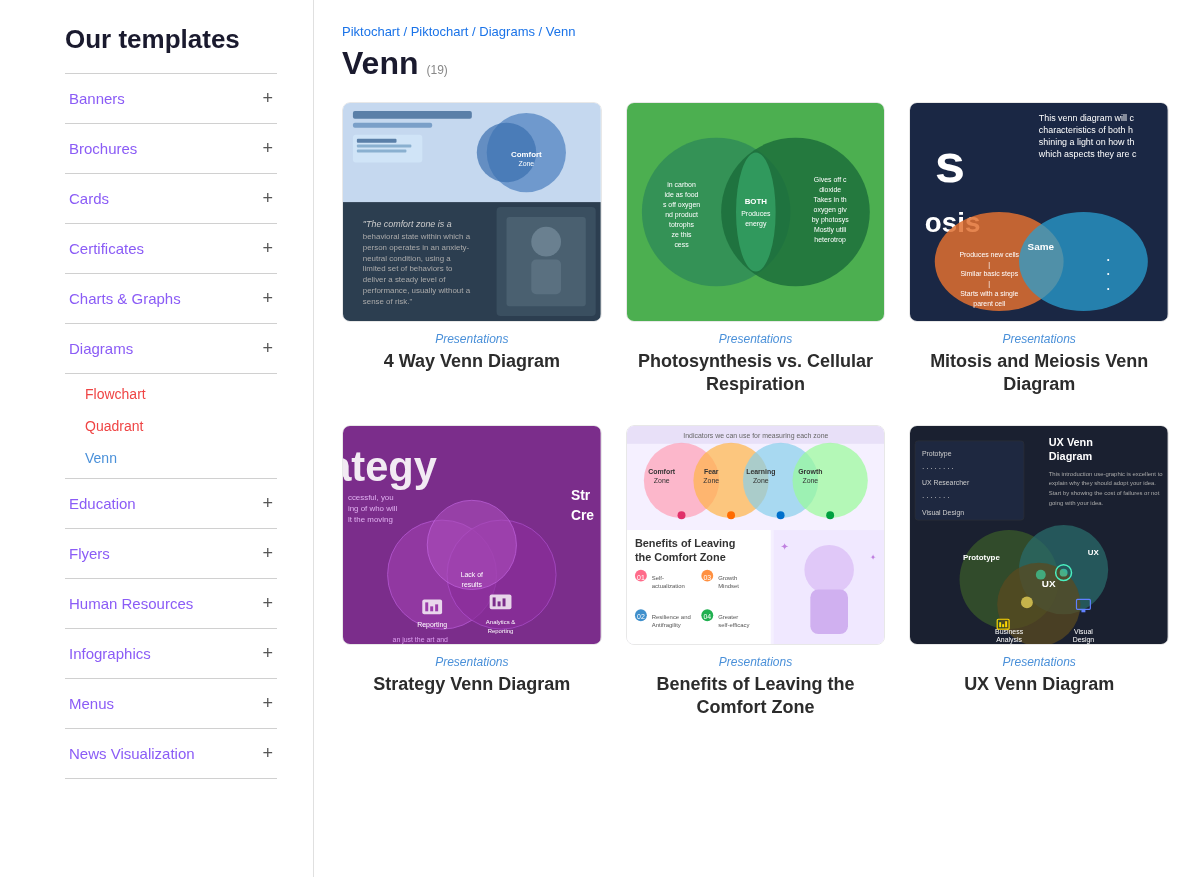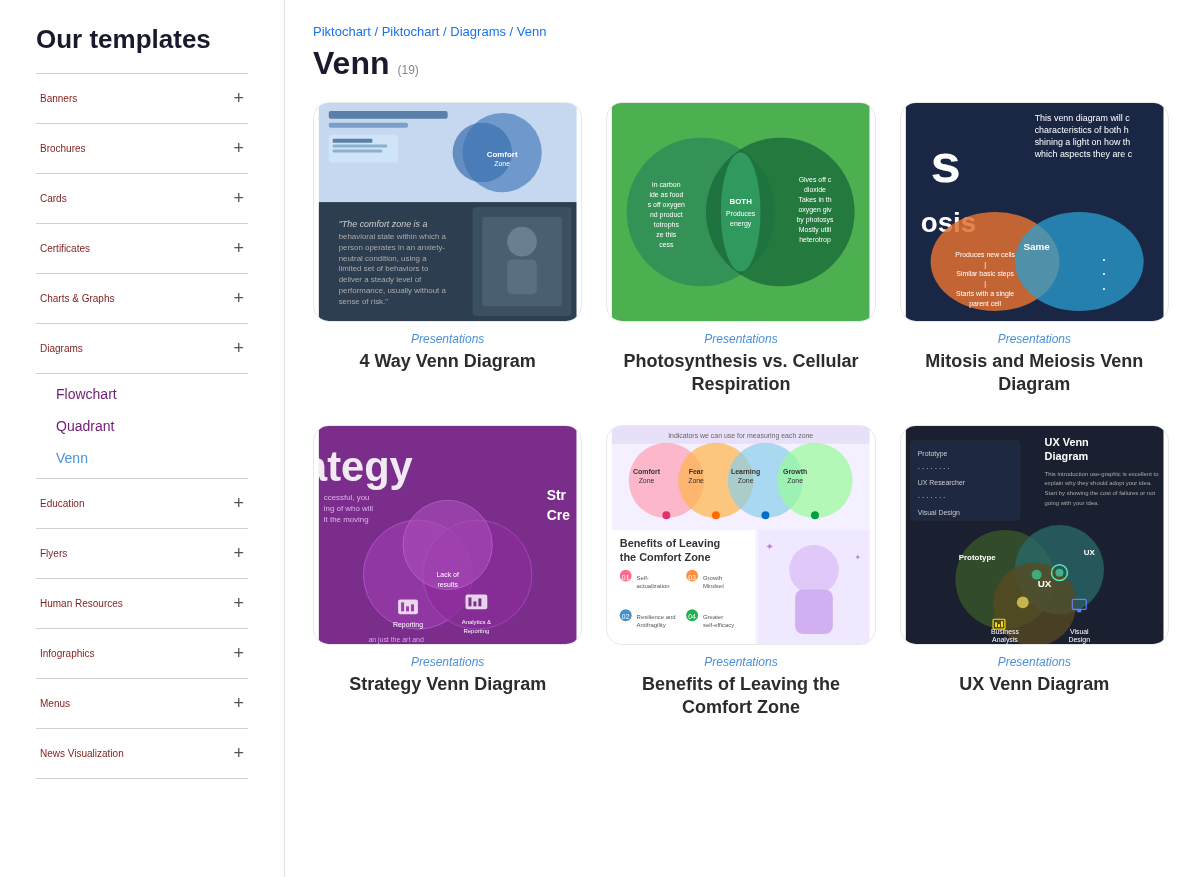--- a/index.html
+++ b/index.html
@@ -5,43 +5,44 @@
     * { box-sizing: border-box; margin: 0; padding: 0; }
     body { font-family: -apple-system, BlinkMacSystemFont, 'Segoe UI', sans-serif; background: #fff; color: #333; display: flex; min-height: 877px; }
 
     
     #sidebar {
       width: 285px;
       min-width: 285px;
       padding: 24px 36px;
       border-right: 1px solid #e0e0e0;
       overflow-y: auto;
+      margin-left: 29px;
     }
     #sidebar h2 {
       font-size: 26px;
       font-weight: 700;
       color: #1a1a2e;
       margin-bottom: 18px;
     }
     .sidebar-divider { border: none; border-top: 1.5px solid #d0d0d0; margin: 0; }
     .sidebar-item {
       display: flex;
       justify-content: space-between;
       align-items: center;
       padding: 14px 4px;
       cursor: pointer;
       border-bottom: 1.5px solid #d0d0d0;
     }
-    .sidebar-item-label { font-size: 10px; color: #7f1d1d; font-weight: 400; }
+    .sidebar-item-label { font-size: 15px; color: #8b5cf6; font-weight: 400; }
     .sidebar-item-icon { font-size: 18px; color: #555; font-weight: 300; }
     .sidebar-submenu { padding: 4px 0 4px 16px; border-bottom: 1.5px solid #d0d0d0; }
     .sidebar-submenu-item {
       padding: 8px 4px;
       font-size: 14px;
-      color: #701a75;
+      color: #ef4444;
       cursor: pointer;
     }
     .sidebar-submenu-item.active { color: #4a90d9; font-weight: 500; }
 
     
     #main {
       flex: 1;
       padding: 24px 28px;
       overflow-y: auto;
     }
@@ -81,21 +82,21 @@
       border-radius: 8px;
       overflow: hidden;
       cursor: pointer;
       transition: box-shadow 0.2s;
     }
     .template-thumbnail {
       width: 100%;
       height: 220px;
       overflow: hidden;
       position: relative;
-      border-radius: 16px;
+      border-radius: 8px;
       border: 1px solid #e8e8e8;
     }
     .template-info {
       padding: 10px 4px 4px;
       text-align: center;
     }
     .template-category {
       font-size: 12px;
       color: #4a90d9;
       margin-bottom: 4px;

